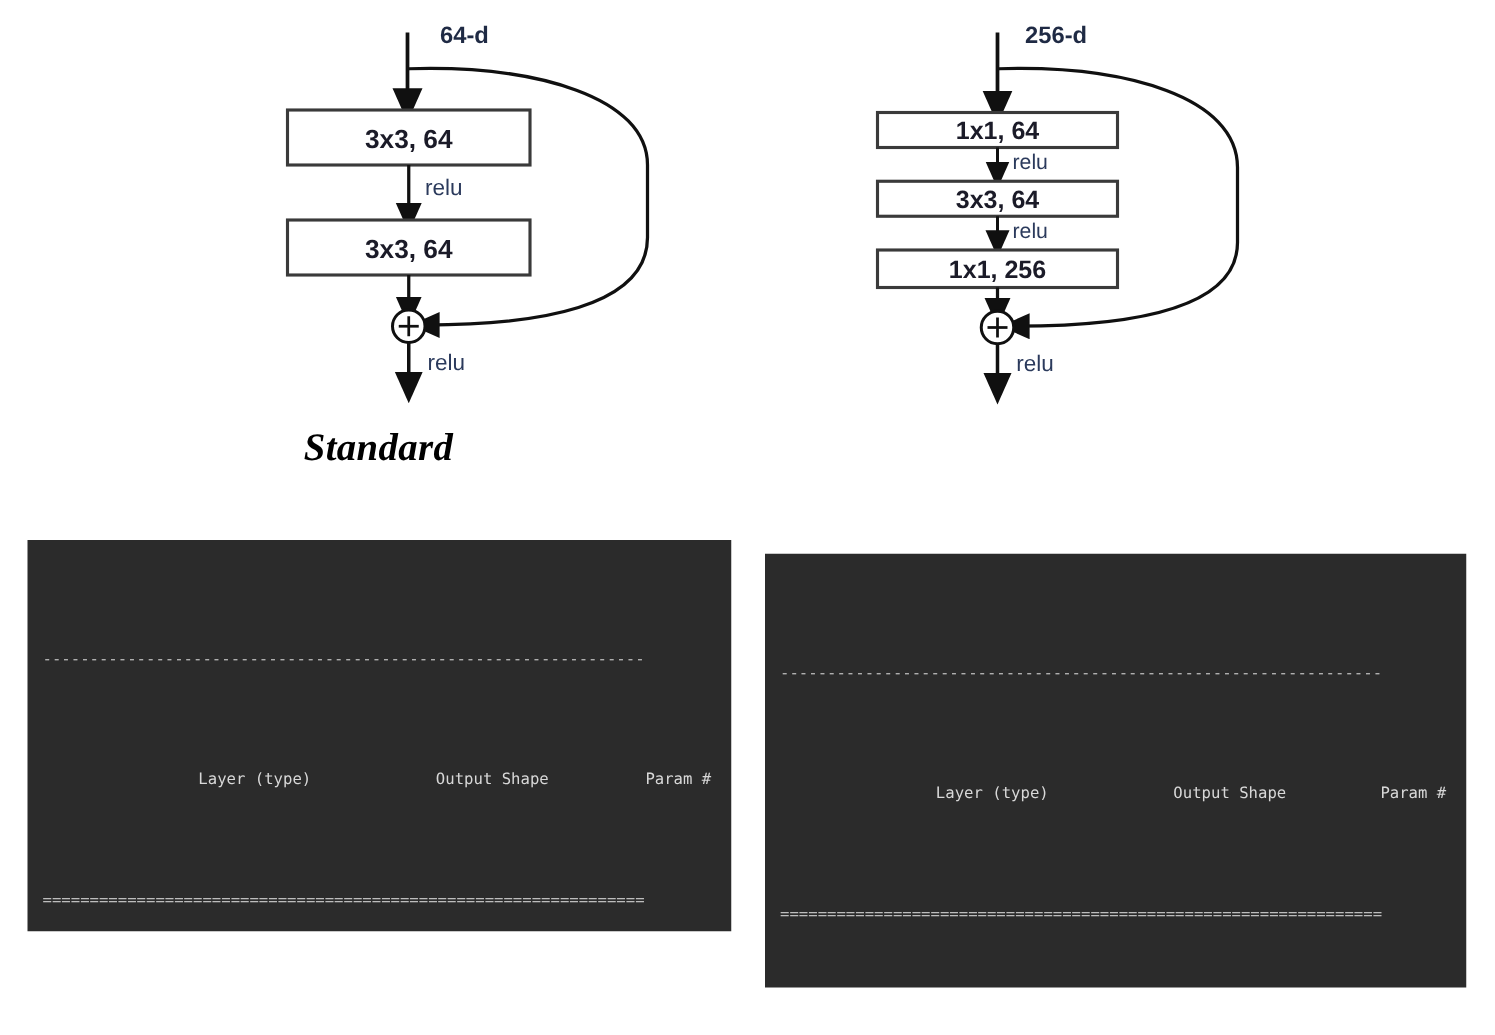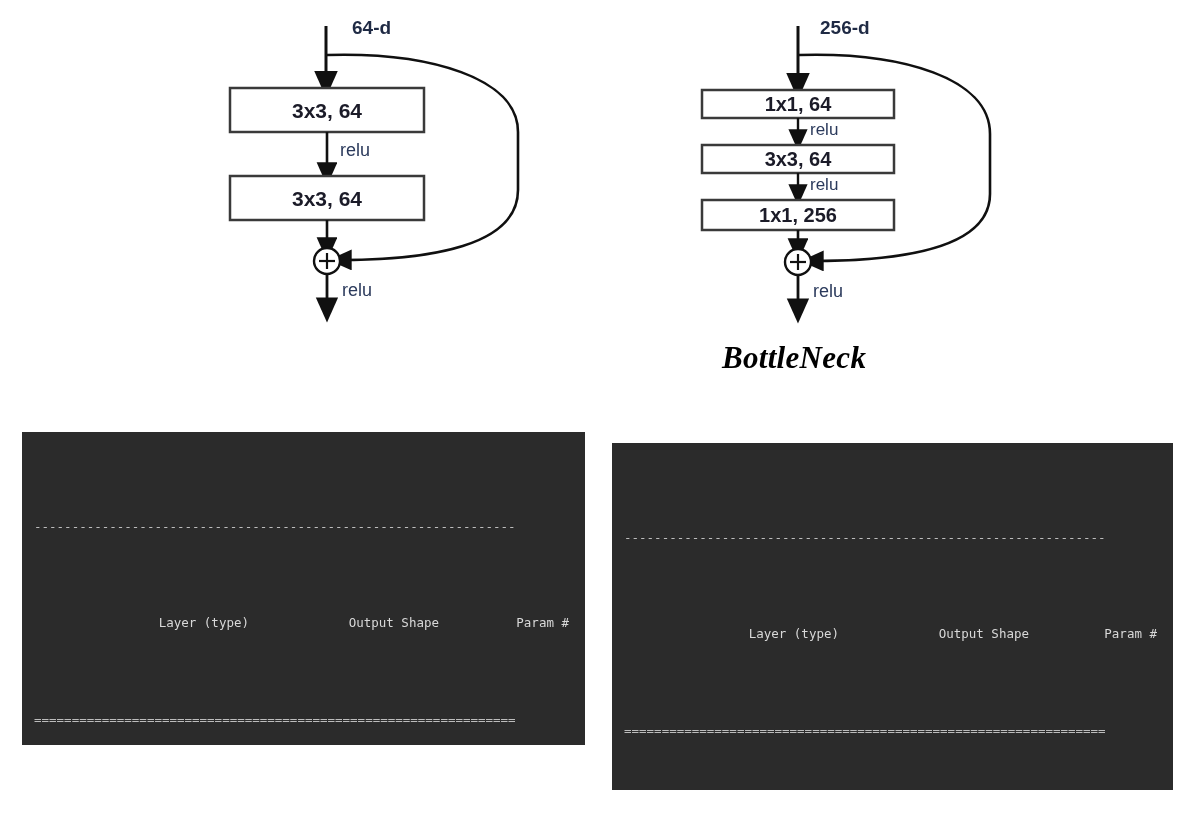--- a/index.html
+++ b/index.html
@@ -100,20 +100,21 @@
       <line x1="139" y1="253" x2="155" y2="253" stroke="#101010" stroke-width="2.2"></line>
       <line x1="147" y1="245" x2="147" y2="261" stroke="#101010" stroke-width="2.2"></line>
 
       <line x1="147" y1="266" x2="147" y2="302" stroke="#101010" stroke-width="2.8" marker-end="url(#arrA)"></line>
       <text class="relu-label" x="162" y="288" font-size="18">relu</text>
 
       <text class="dim-label" x="172" y="26" font-size="19">64-d</text>
     </svg>
   </div>
 
+  <div class="caption" style="left:243px; top:340px;">Standard</div>
 
   <div class="diagram" style="left:652px; top:8px;">
     <svg width="360" height="320" viewBox="0 0 360 320">
       <defs>
         <marker id="arrB" markerWidth="9" markerHeight="9" refX="4.5" refY="4" orient="auto">
           <path d="M0,0 L9,4 L0,8 z" fill="#101010"></path>
         </marker>
       </defs>
 
       <line x1="146" y1="18" x2="146" y2="78" stroke="#101010" stroke-width="3" marker-end="url(#arrB)"></line>
@@ -141,21 +142,20 @@
       <line x1="138" y1="254" x2="154" y2="254" stroke="#101010" stroke-width="2.2"></line>
       <line x1="146" y1="246" x2="146" y2="262" stroke="#101010" stroke-width="2.2"></line>
 
       <line x1="146" y1="267" x2="146" y2="303" stroke="#101010" stroke-width="2.8" marker-end="url(#arrB)"></line>
       <text class="relu-label" x="161" y="289" font-size="18">relu</text>
 
       <text class="dim-label" x="168" y="26" font-size="19">256-d</text>
     </svg>
   </div>
 
-  <div class="caption" style="left:722px; top:340px;">BottleNeck</div>
 
   <div class="terminal" style="left:22px; top:432px; width:563px; height:313px;">
 
     <span class="line rule">----------------------------------------------------------------</span>
 
     <span class="line"><span class="tcell" style="width:215px; text-align:right;">Layer (type)</span><span class="tcell" style="width:190px; text-align:right;">Output Shape</span><span class="tcell" style="width:130px; text-align:right;">Param #</span></span>
 
     <span class="line rule">================================================================</span>
 
     

